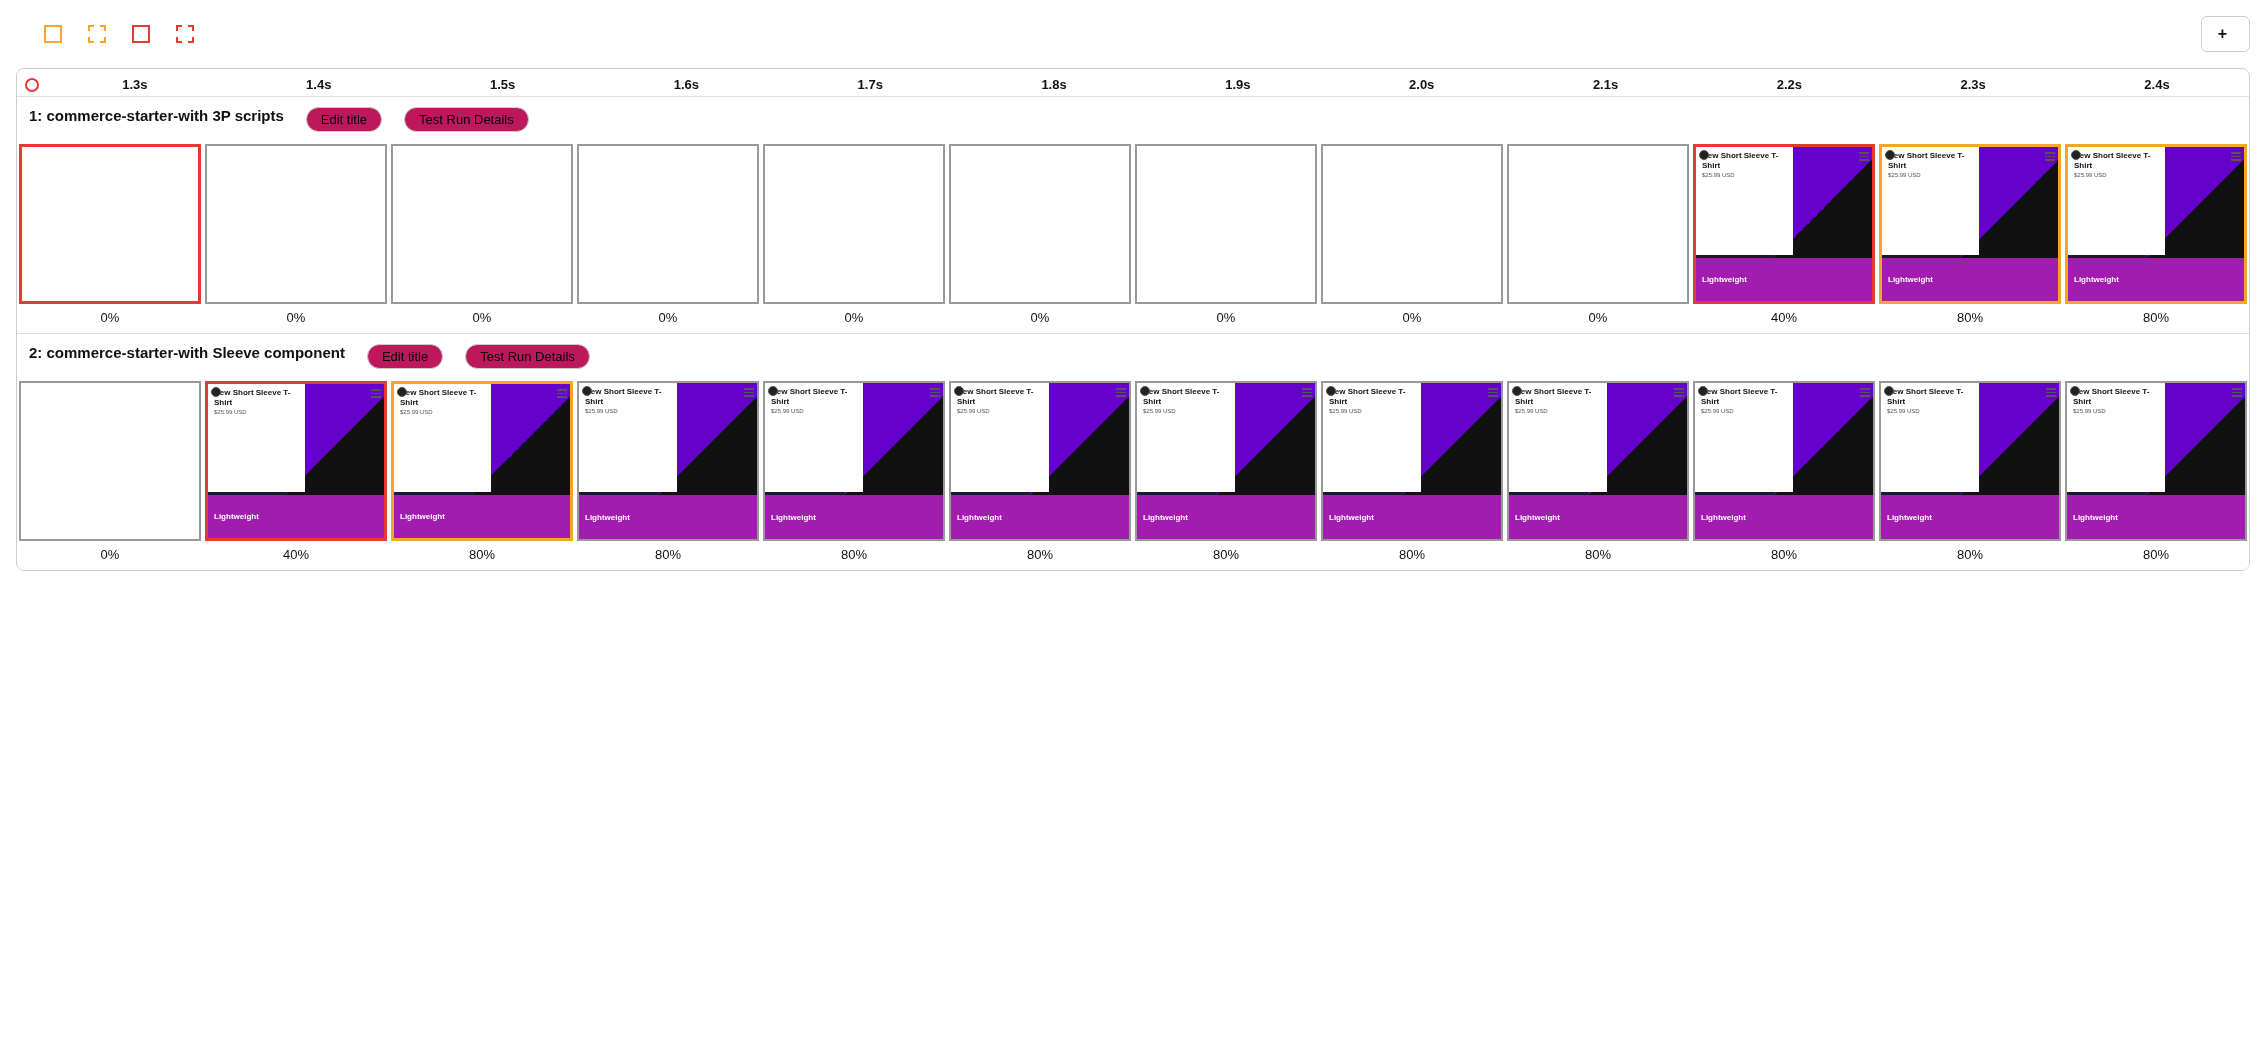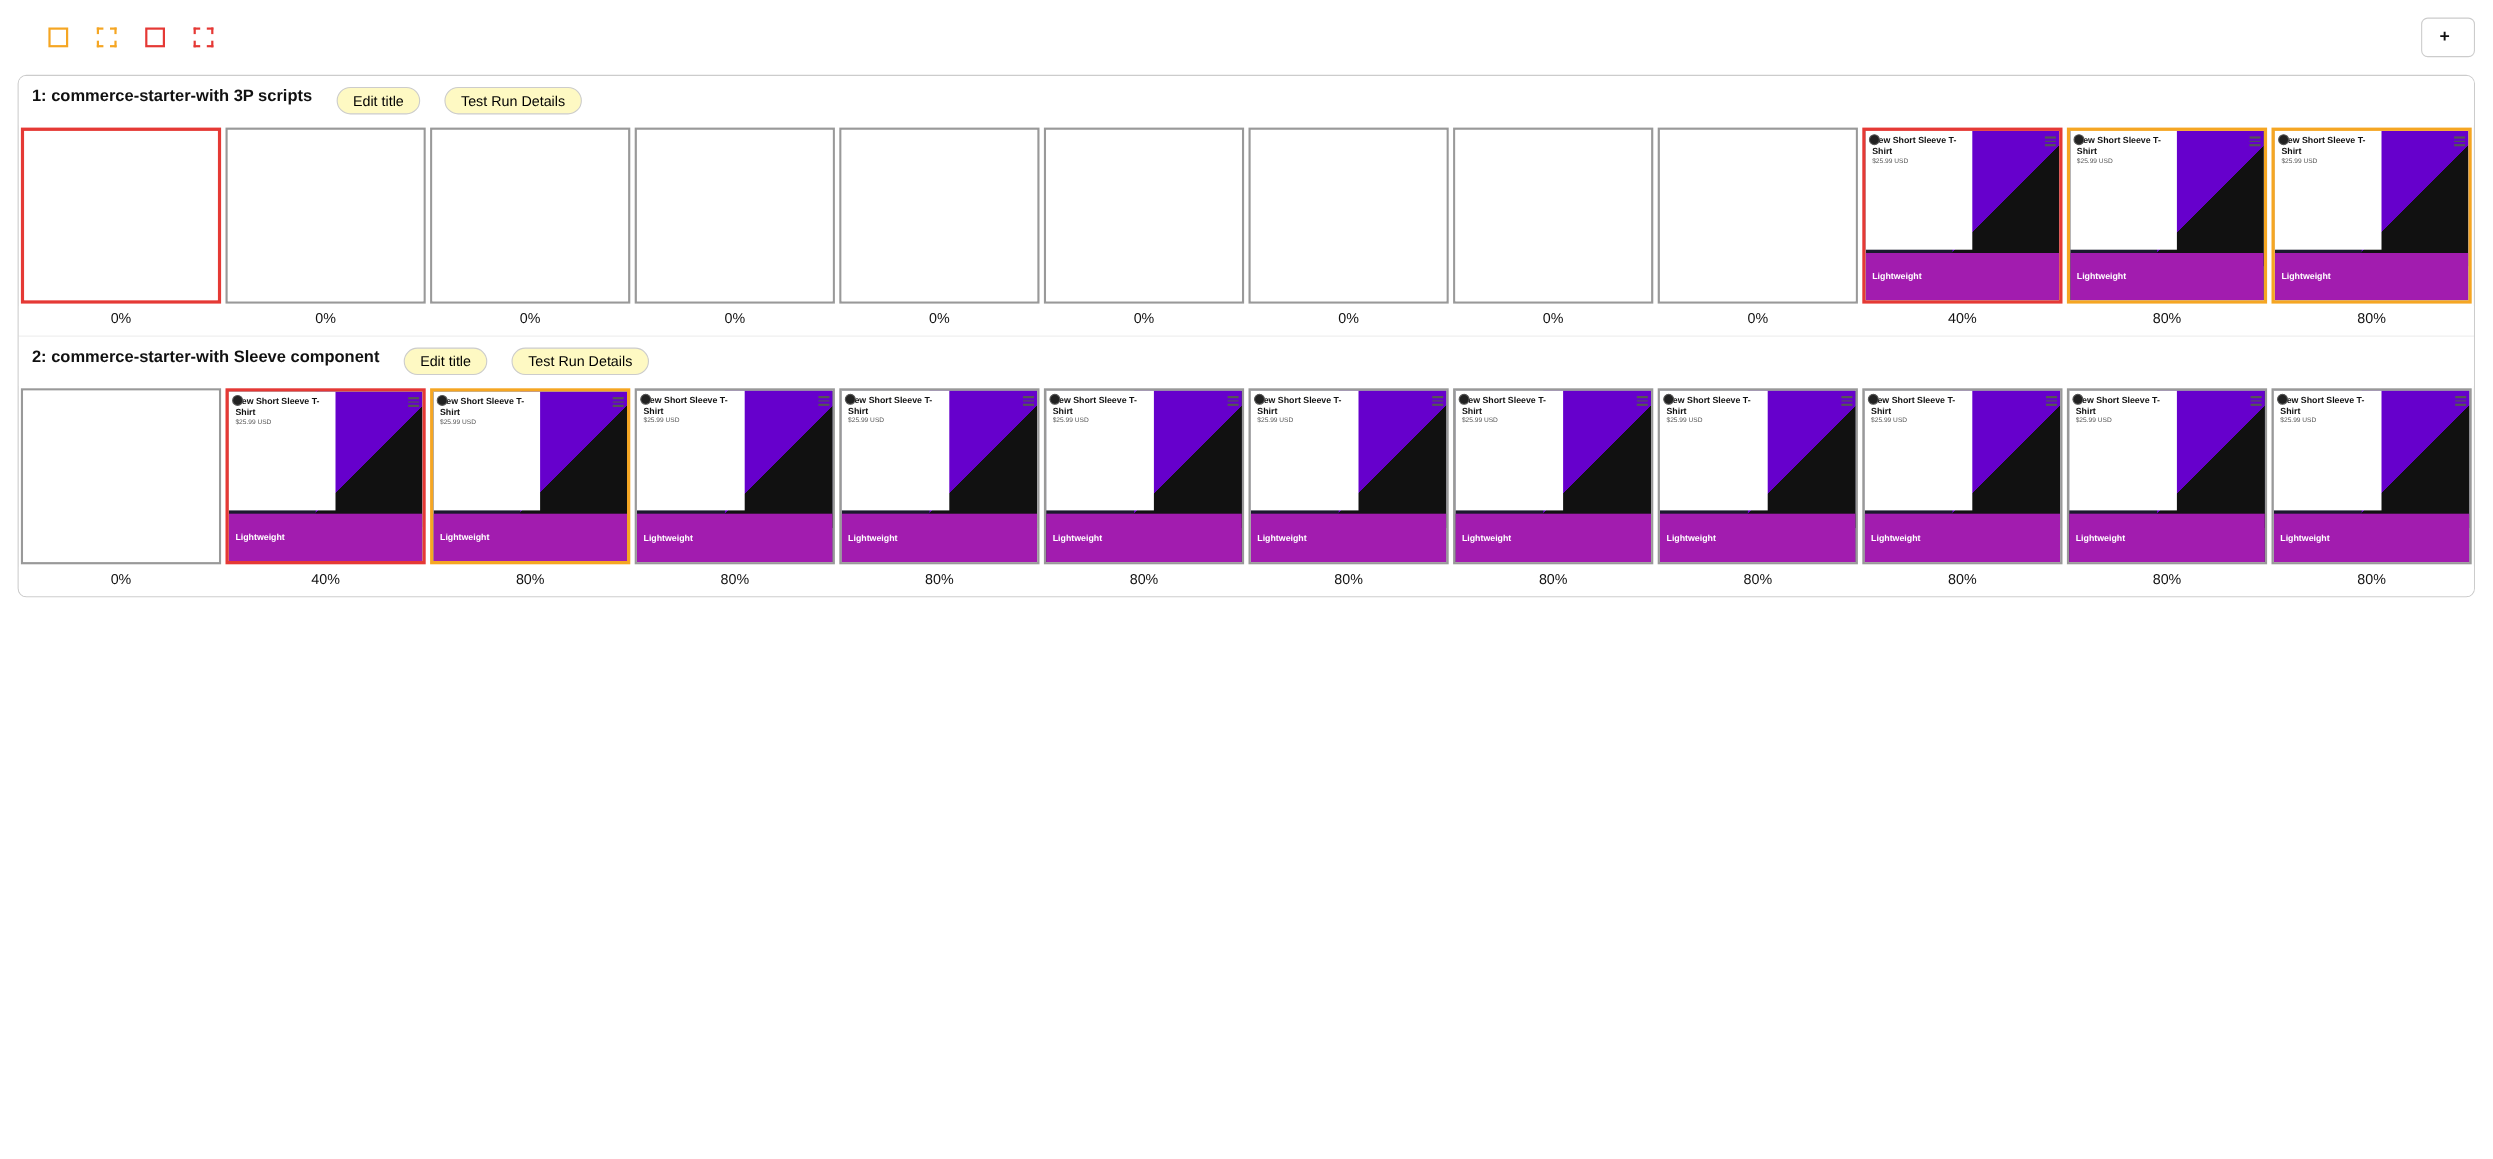--- a/index.html
+++ b/index.html
@@ -107,21 +107,21 @@
       padding: 10px 12px;
       gap: 22px;
       background: #fff;
     }
     .section-title {
       font-weight: 700;
       font-size: 15px;
     }
     .section-btn {
       border: 1px solid #ccc;
-      background: #fef9c3;
+      background: #be185d;
       border-radius: 20px;
       padding: 4px 14px;
       font-size: 13px;
       cursor: pointer;
     }
 
     
     .frames-row {
       display: flex;
       overflow: hidden;
@@ -269,20 +269,37 @@
     </div>
   </div>
   <button class="adjust-btn">
     <span style="font-size:16px;font-weight:700;">+</span>
     <span></span>
   </button>
 </div>
 
 <div class="filmstrip-container">
 
+  <div class="timeline-row">
+    <div class="timeline-dot"></div>
+    <div class="timeline-labels" id="timeline-labels-container">
+    <div class="timeline-label">1.3s</div>
+        <div class="timeline-label">1.4s</div>
+        <div class="timeline-label">1.5s</div>
+        <div class="timeline-label">1.6s</div>
+        <div class="timeline-label">1.7s</div>
+        <div class="timeline-label">1.8s</div>
+        <div class="timeline-label">1.9s</div>
+        <div class="timeline-label">2.0s</div>
+        <div class="timeline-label">2.1s</div>
+        <div class="timeline-label">2.2s</div>
+        <div class="timeline-label">2.3s</div>
+        <div class="timeline-label">2.4s</div>
+      </div>
+  </div>
 
   <div id="sections-container">
       <div class="section">
         <div class="section-header">
           <span class="section-title">1: commerce-starter-with 3P scripts</span>
           <button class="section-btn">Edit title</button>
           <button class="section-btn">Test Run Details</button>
         </div>
         <div class="frames-row">
           <div class="frame-cell">

